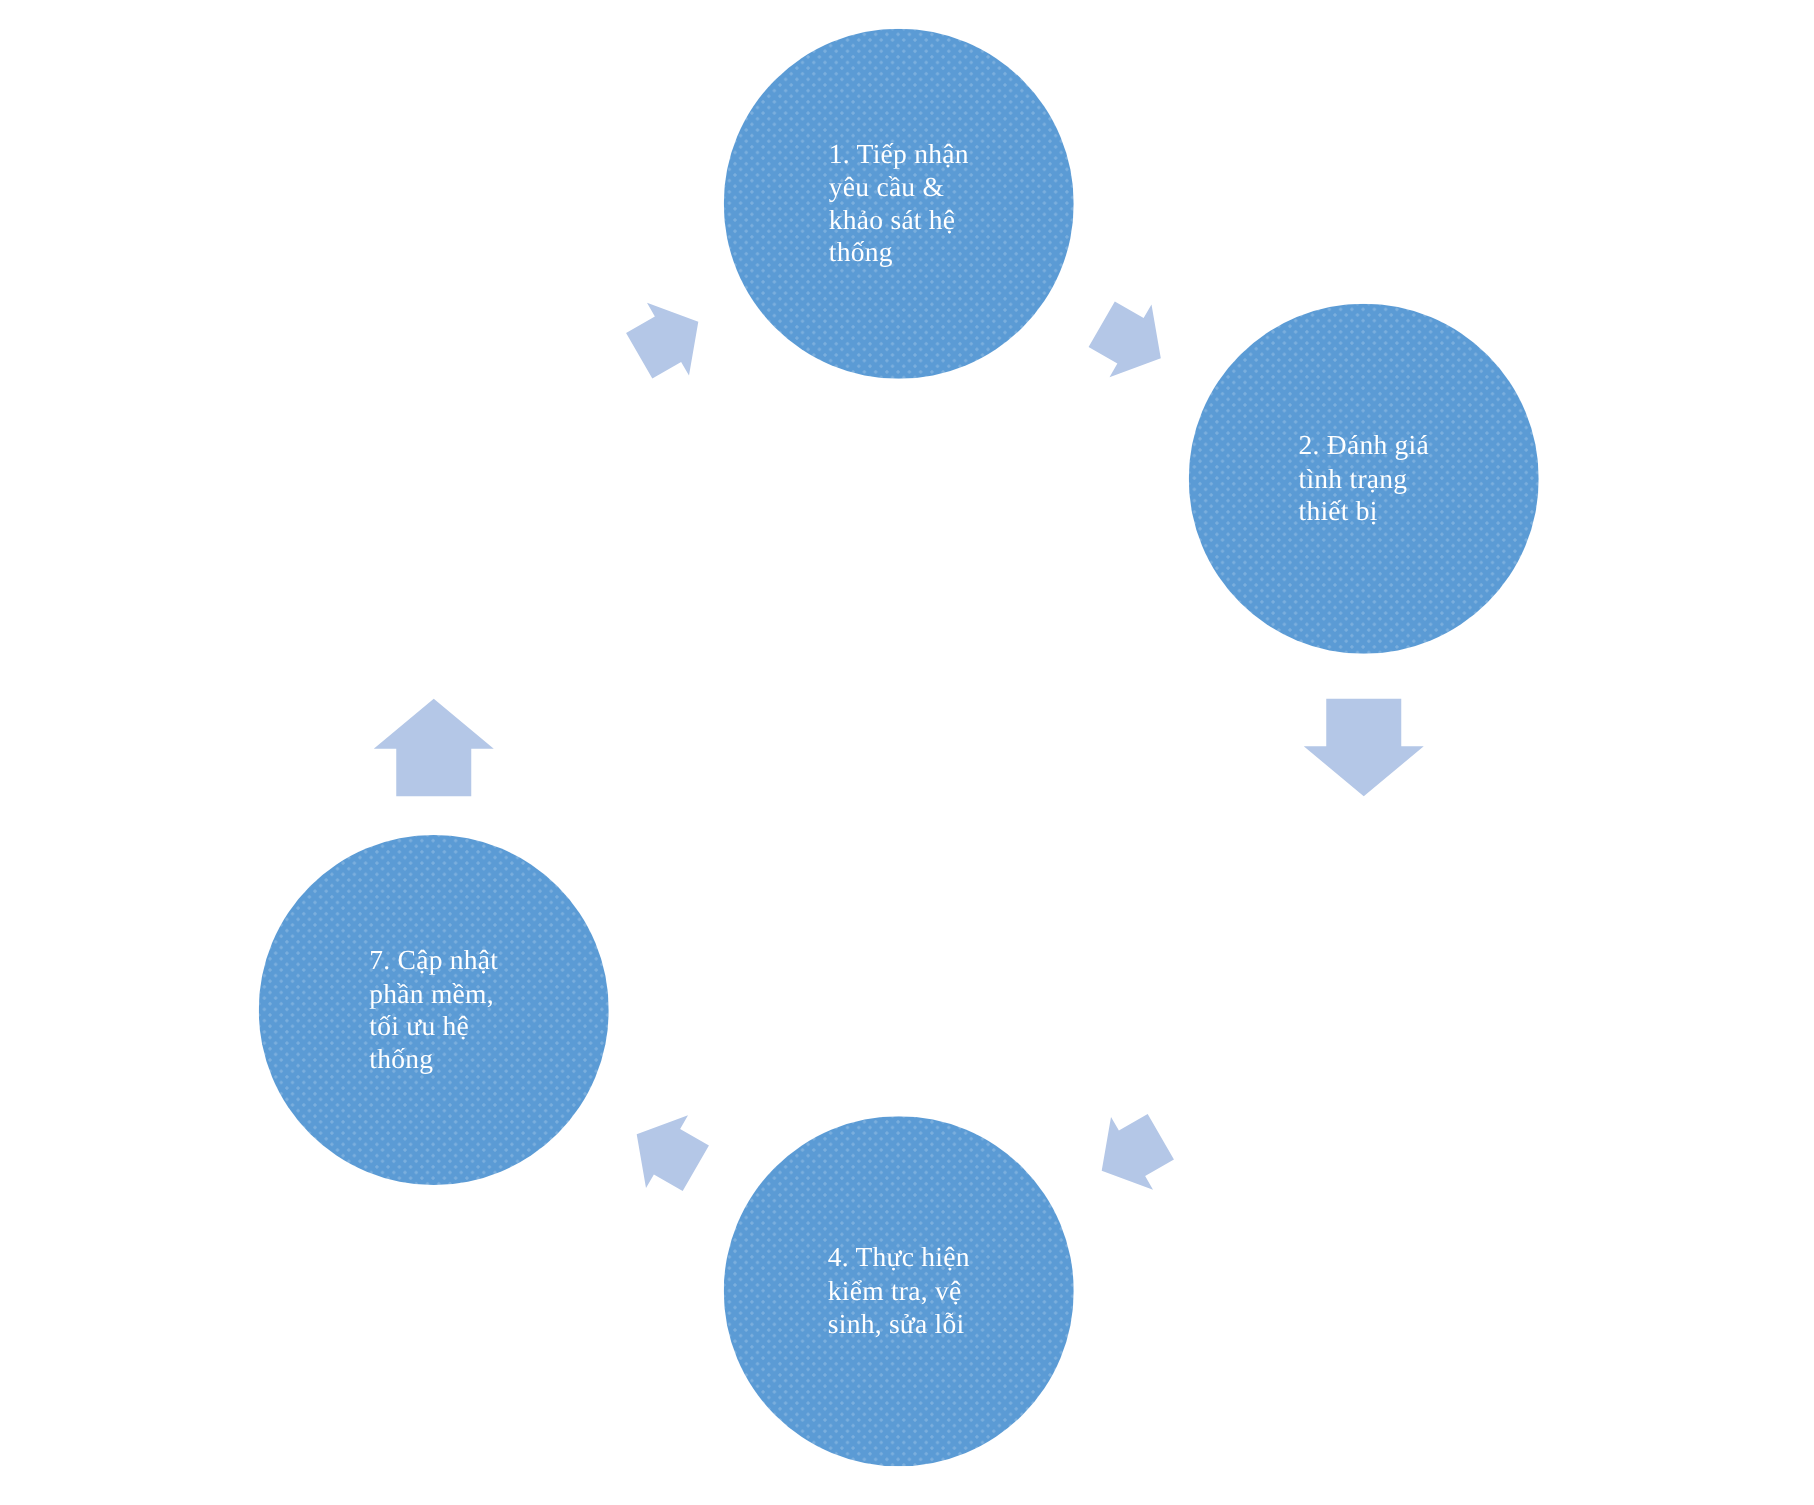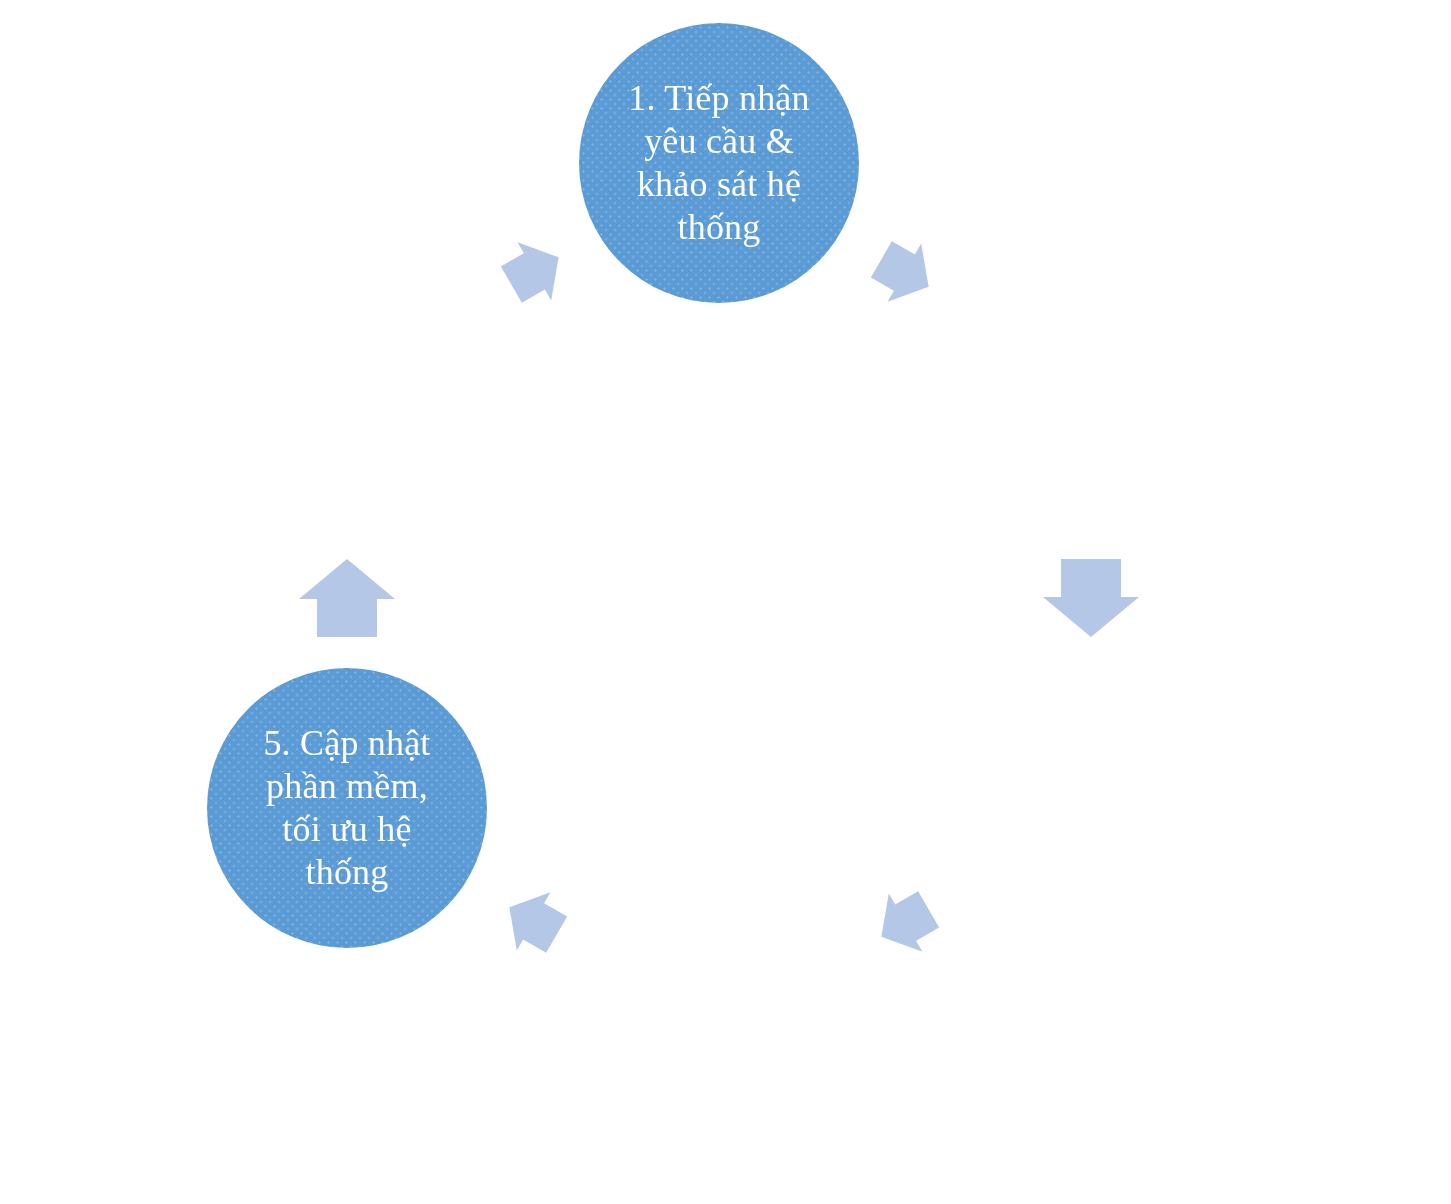--- a/index.html
+++ b/index.html
@@ -26,23 +26,22 @@
       radial-gradient(rgba(255,255,255,0.20) 1.1px, rgba(255,255,255,0) 1.4px),
       radial-gradient(rgba(255,255,255,0.20) 1.1px, rgba(255,255,255,0) 1.4px);
     background-size: 9px 9px, 9px 9px;
     background-position: 0 0, 4.5px 4.5px;
     display: flex;
     align-items: center;
     justify-content: center;
   }
   .circle .label {
     color: #ffffff;
-    font-size: 36px;
+    font-size: 22px;
     line-height: 1.2;
-    text-align: center;
     white-space: pre-line;
     letter-spacing: 0.2px;
   }
   .c1 { left: 579px; top: 23px; }
   .c2 { left: 951px; top: 243px; }
   .c3 { left: 951px; top: 673px; }
   .c4 { left: 579px; top: 893px; }
   .c5 { left: 207px; top: 668px; }
   .c6 { left: 211px; top: 240px; }
 
@@ -65,25 +64,35 @@
 
 <div class="canvas">
 
   <div class="circle c1">
     <span class="label">1. Tiếp nhận
 yêu cầu &amp;
 khảo sát hệ
 thống</span>
   </div>
 
+  <div class="circle c2">
+    <span class="label">2. Đánh giá
+tình trạng
+thiết bị</span>
+  </div>
 
 
+  <div class="circle c4">
+    <span class="label">4. Thực hiện
+kiểm tra, vệ
+sinh, sửa lỗi</span>
+  </div>
 
   <div class="circle c5">
-    <span class="label">5. Cập nhật
+    <span class="label">7. Cập nhật
 phần mềm,
 tối ưu hệ
 thống</span>
   </div>
 
 
   <svg class="arrow a12" viewBox="0 0 96 78">
     <polygon points="18,0 78,0 78,38 96,38 48,78 0,38 18,38" fill="#b4c7e7"></polygon>
   </svg>
 

